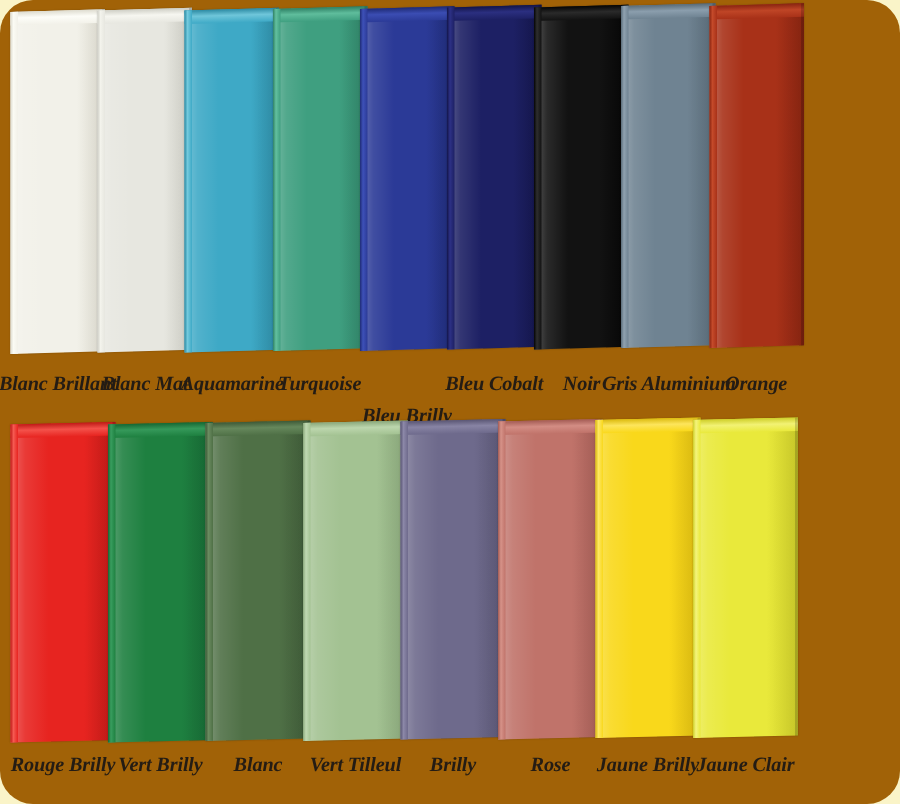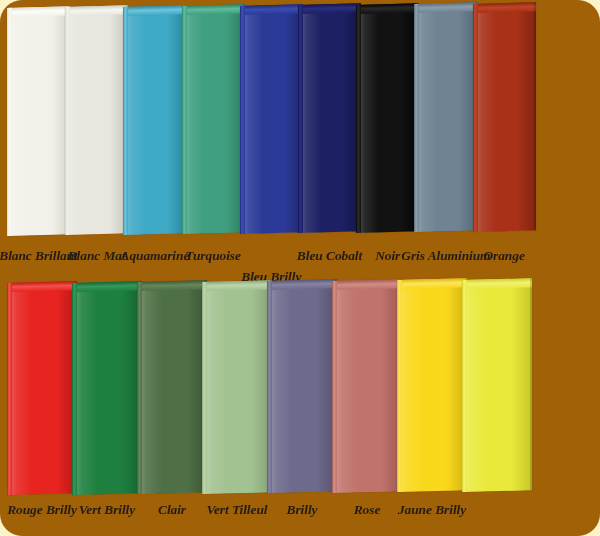--- a/index.html
+++ b/index.html
@@ -301,21 +301,22 @@
             <div class="sheen"></div>
             <div class="bevel-top" style="background: linear-gradient(rgb(207, 207, 42) 0%, rgb(242, 242, 116) 45%, rgb(233, 233, 59) 100%);"></div>
             <div class="bevel-left" style="background: linear-gradient(to right, rgb(207, 207, 42) 0%, rgb(244, 244, 124) 40%, rgb(233, 233, 59) 100%);"></div>
             <div class="edge-right"></div>
           </div>
         </div>
       </div>
     <div class="labels">
         <div class="label" style="left: -7px; width: 98px; color: rgb(36, 28, 20);">Rouge Brilly</div>
         <div class="label" style="left: 58px; width: 98px; color: rgb(36, 28, 20);">Vert Brilly</div>
-        <div class="label" style="left: 123px; width: 98px; color: rgb(36, 28, 20);">Clair</div>
+        <div class="label" style="left: 123px; width: 98px; color: rgb(36, 28, 20);">Blanc</div>
         <div class="label" style="left: 188px; width: 98px; color: rgb(36, 28, 20);">Vert Tilleul</div>
         <div class="label" style="left: 253px; width: 98px; color: rgb(36, 28, 20);">Brilly</div>
         <div class="label" style="left: 318px; width: 98px; color: rgb(36, 28, 20);">Rose</div>
         <div class="label" style="left: 383px; width: 98px; color: rgb(36, 28, 20);">Jaune Brilly</div>
+        <div class="label" style="left: 448px; width: 98px; color: rgb(36, 28, 20);">Jaune Clair</div>
       </div>
   </div>
 
 </div>
 
 </body></html>

